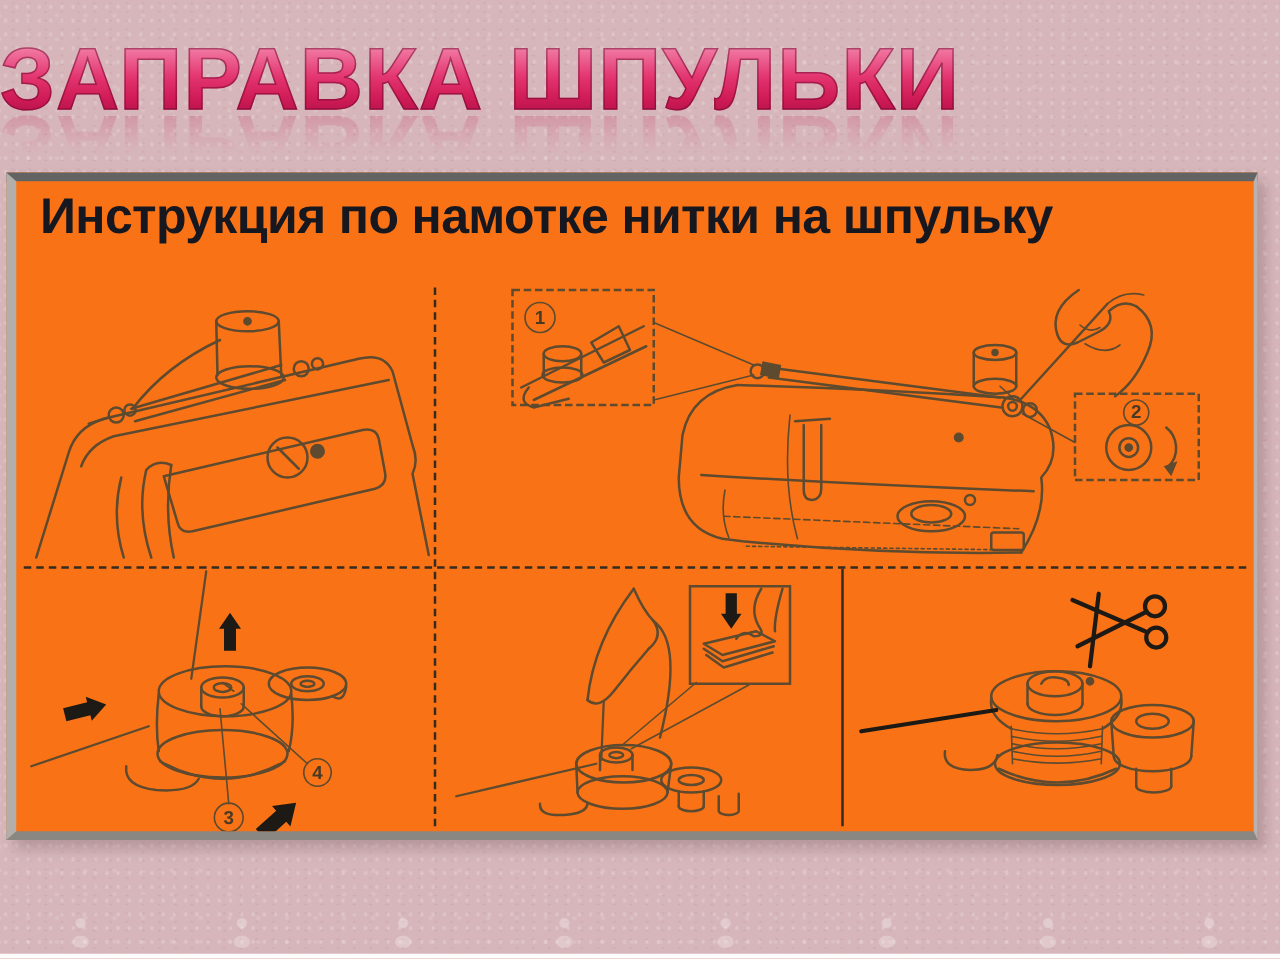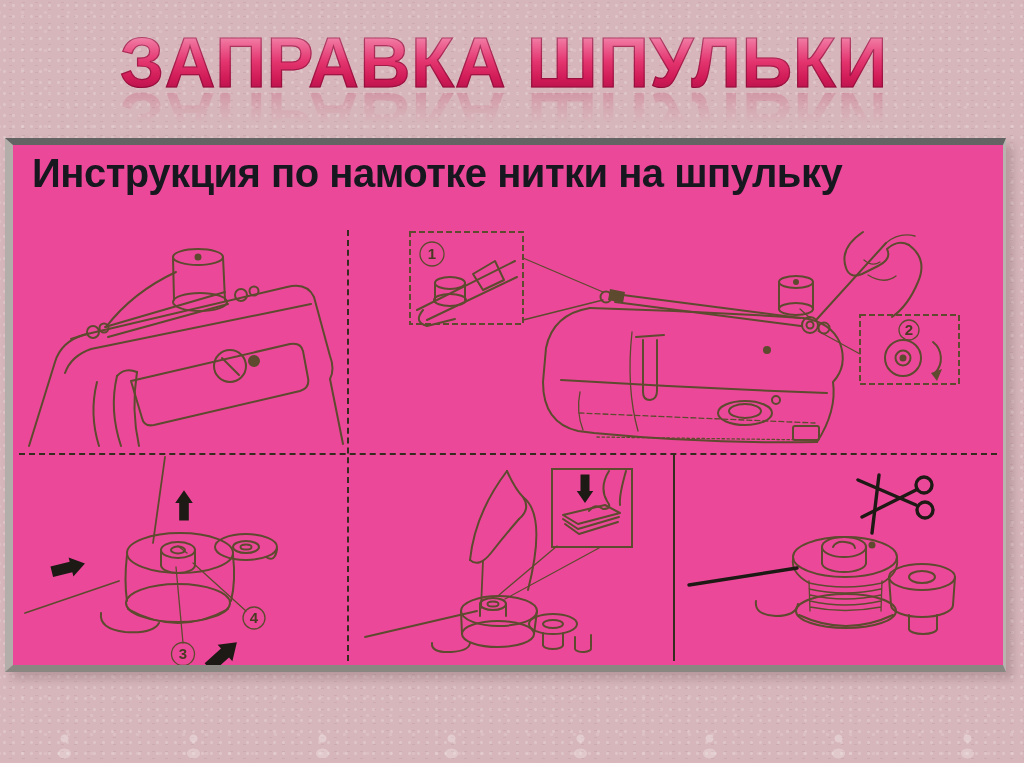--- a/index.html
+++ b/index.html
@@ -12,41 +12,41 @@
     position:relative;
     font-family:"Liberation Sans",sans-serif;
     background-color:var(--background);
     background-image:
       radial-gradient(rgba(255,255,255,.20) 1px, transparent 1.7px),
       radial-gradient(rgba(171,128,135,.22) 1px, transparent 1.7px),
       radial-gradient(rgba(255,244,246,.14) 1.5px, transparent 2.2px);
     background-size:9px 11px,13px 7px,23px 19px;
     background-position:0 0,4px 6px,11px 3px;
   }
-  .title-block{position:absolute;top:28px;left:0;right:16px;text-align:center;line-height:1;}
+  .title-block{position:absolute;top:28px;left:0;right:16px;text-align:left;line-height:1;}
   .slide-title{
     display:inline-block;
     font-size:70px;font-weight:bold;letter-spacing:1px;white-space:nowrap;
     background:linear-gradient(180deg,#f6a8c4 0%,#ef6f9b 20%,#e3356f 48%,#d01b57 72%,#a90e44 100%);
     -webkit-background-clip:text;background-clip:text;color:transparent;
     -webkit-text-stroke:1.2px rgba(104,8,44,.5);
   }
   .title-reflection{
     display:block;margin-top:-16px;
     font-size:70px;font-weight:bold;letter-spacing:1px;white-space:nowrap;
     background:linear-gradient(180deg,#f6a8c4,#e3356f 48%,#a90e44);
     -webkit-background-clip:text;background-clip:text;color:transparent;
     transform:scaleY(-1);opacity:.32;filter:blur(.6px);
     -webkit-mask-image:linear-gradient(to bottom,transparent 42%,rgba(0,0,0,.8) 100%);
             mask-image:linear-gradient(to bottom,transparent 42%,rgba(0,0,0,.8) 100%);
     pointer-events:none;
   }
   .panel{
     position:absolute;left:5px;top:138px;width:1001px;height:534px;
-    background:#ec4899;
+    background:#f97316;
     border-top:7px solid #636363;
     border-left:8px solid #b4aeaa;
     border-right:3px solid #b9b3af;
     border-bottom:7px solid #8a8682;
     box-shadow:7px 7px 9px rgba(146,116,122,.45);
   }
   .panel-header{
     padding:6px 0 0 19px;
     font-size:40px;font-weight:bold;color:var(--header-text);
     letter-spacing:-.5px;white-space:nowrap;

